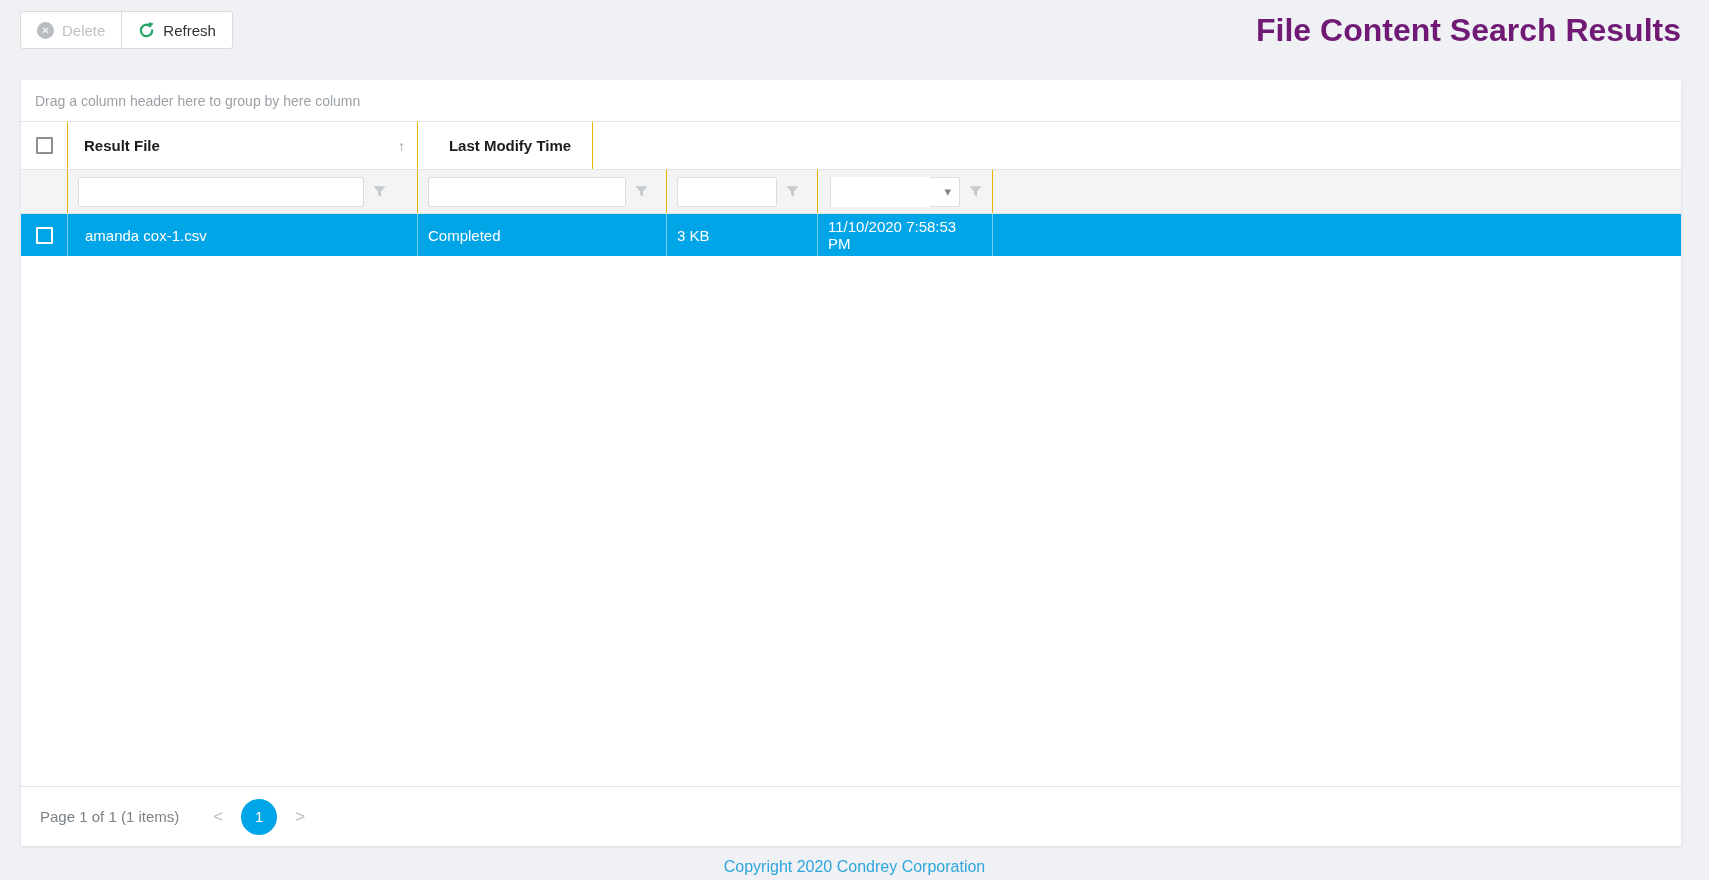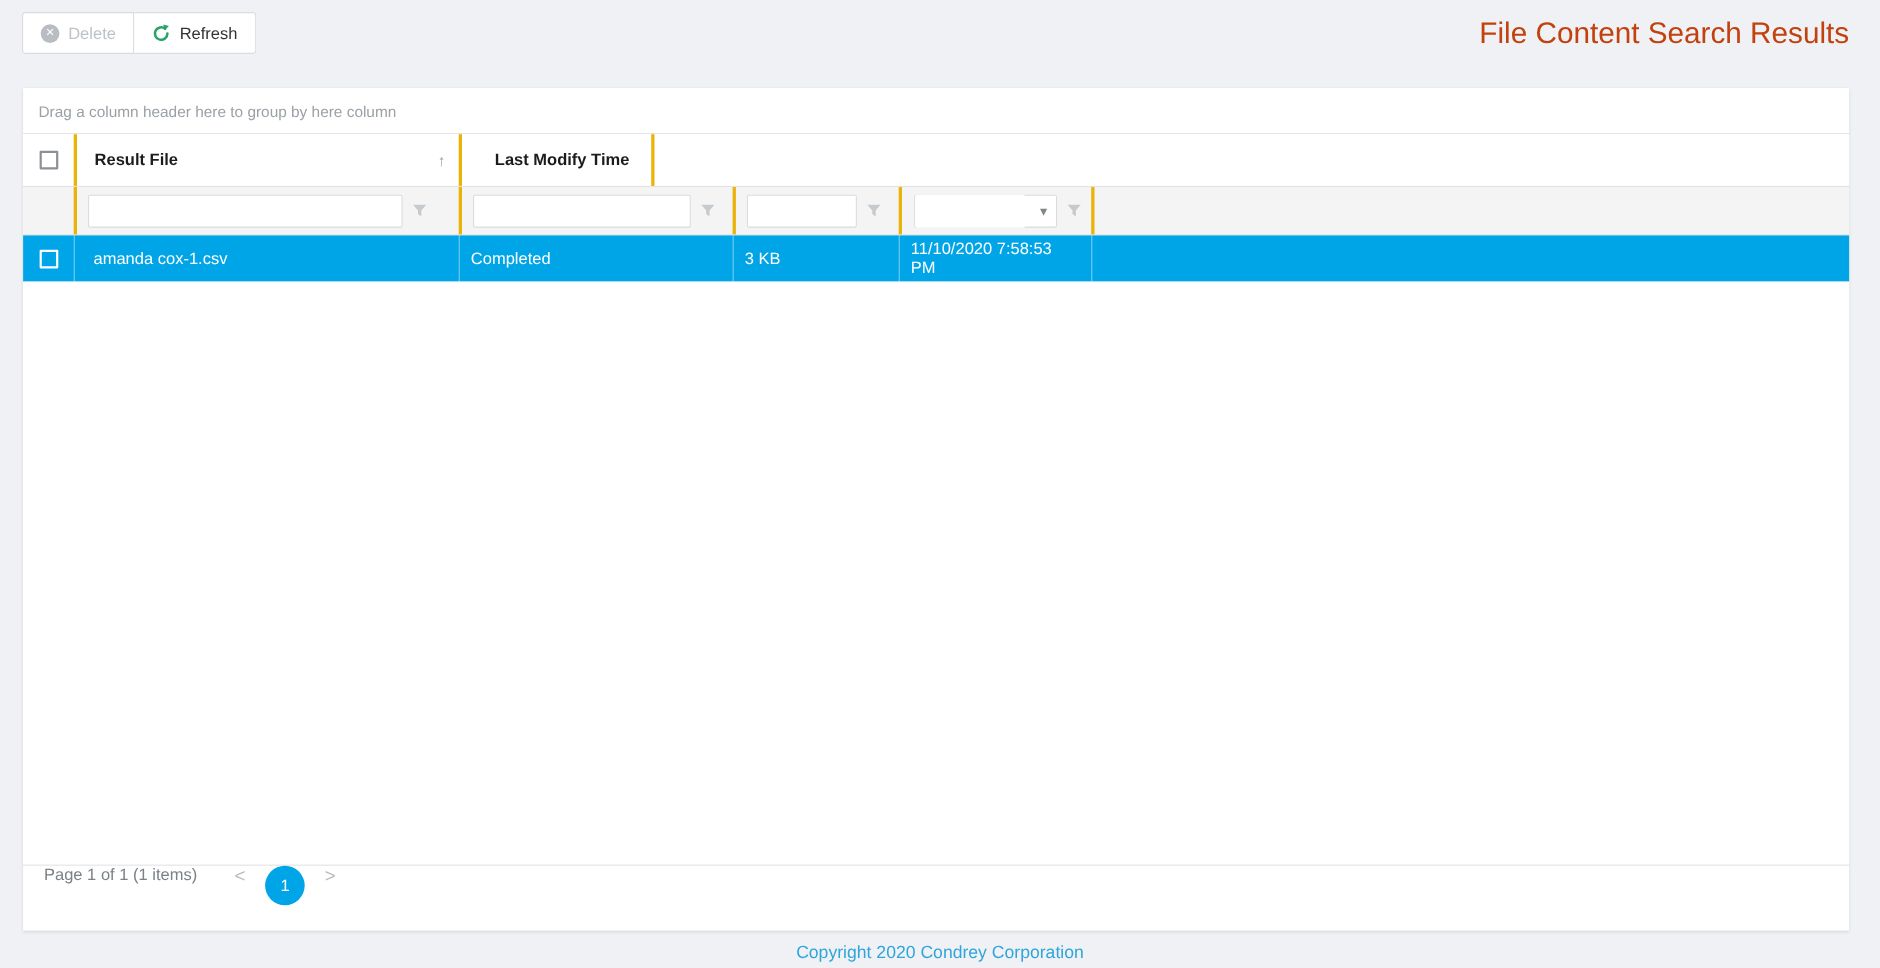--- a/index.html
+++ b/index.html
@@ -46,23 +46,23 @@
     width: 17px; height: 17px;
     border-radius: 50%;
     background: #b9bdc1;
     color: #fff;
     font-size: 10px;
     line-height: 17px;
     text-align: center;
     font-weight: bold;
   }
   .page-title {
-    font-size: 27px;
-    font-weight: 400;
-    color: #c2410c;
+    font-size: 32px;
+    font-weight: 700;
+    color: #701a75;
   }
 
   
   .panel {
     position: relative;
     margin: 20px 21px 0 21px;
     width: 1660px;
     height: 766px;
     background: #fff;
     box-shadow: 0 1px 3px rgba(0,0,0,0.10);
@@ -73,21 +73,21 @@
     height: 42px;
     display: flex;
     align-items: center;
     padding-left: 14px;
     font-size: 14px;
     color: #9ba1a6;
     border-bottom: 1px solid #e3e3e3;
   }
   .grid-row { display: flex; width: 100%; }
   .cell { position: relative; flex: none; display: flex; align-items: center; }
-  .cell + .cell { border-left: 3px solid #eab308; }
+  .cell + .cell { border-left: 1px solid #eab308; }
   .col-check { width: 46px; justify-content: center; }
   .col-file  { width: 350px; }
   .col-status{ width: 249px; }
   .col-size  { width: 151px; }
   .col-time  { width: 175px; justify-content: center; }
   .col-fill  { flex: 1 1 auto; }
 
   .header-row { height: 48px; background: #fff; border-bottom: 1px solid #e3e3e3; }
   .header-row .cell { padding-left: 10px; }
   .header-row .col-check { padding-left: 0; }
@@ -153,20 +153,21 @@
   .data-row .col-file { padding-left: 17px; }
   .data-row .col-size { justify-content: flex-start; }
   .checkbox.on-blue { border-color: #ffffff; background: transparent; }
 
   .grid-body-empty { flex: 1 1 auto; background: #fff; }
 
   .pager {
     height: 60px;
     border-top: 1px solid #e3e3e3;
     display: flex;
+    align-items: center;
     padding-left: 19px;
     gap: 14px;
   }
   .pager-summary { font-size: 15px; color: #7a8187; margin-right: 16px; }
   .pager-nav {
     color: #b3bac0;
     font-size: 17px;
     cursor: pointer;
     user-select: none;
     padding: 0 4px;

